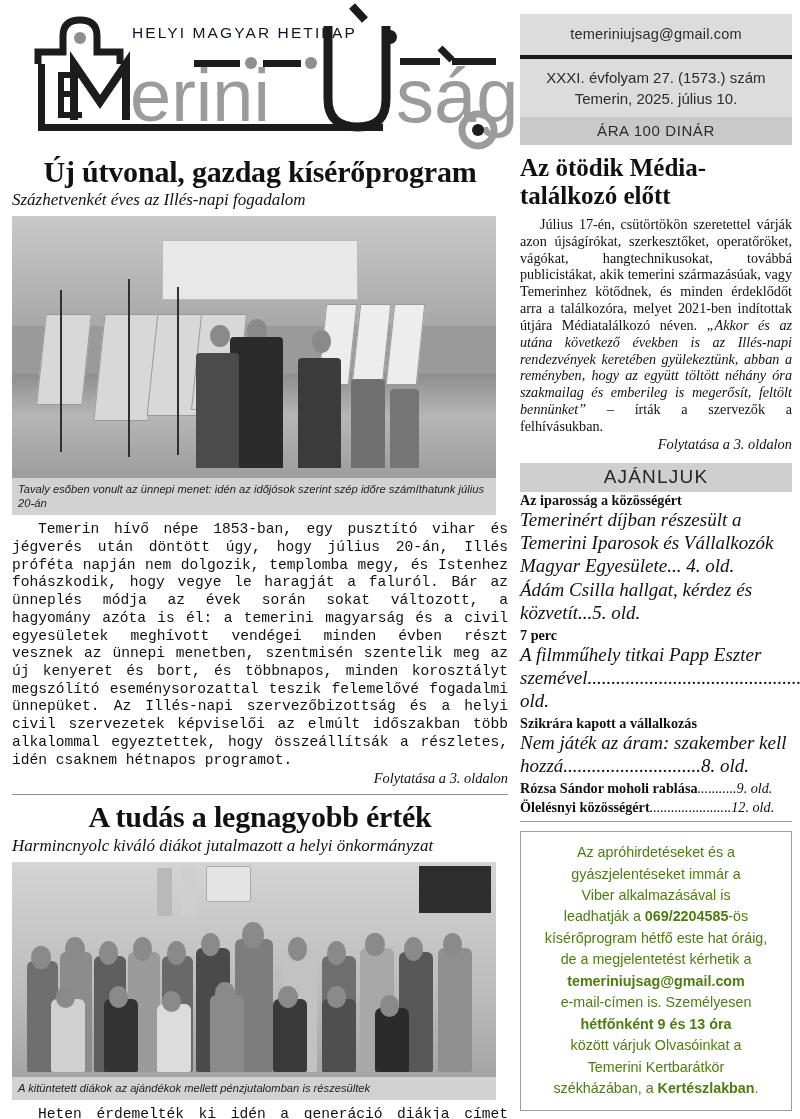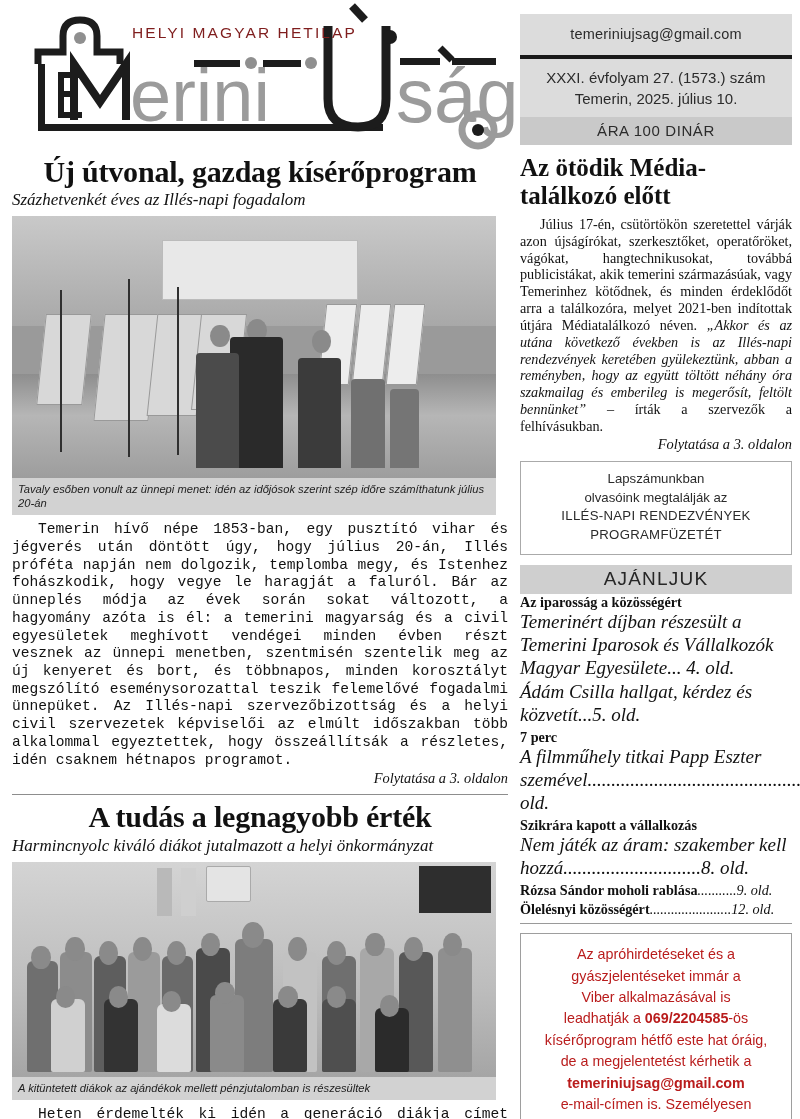--- a/index.html
+++ b/index.html
@@ -32,21 +32,21 @@
   }
   .logo-svg { display: block; }
 
   .kicker {
     position: absolute;
     left: 124px;
     top: 22px;
     font-family: "Liberation Sans", sans-serif;
     font-size: 15.5px;
     letter-spacing: 2.1px;
-    color: #7f1d1d;
+    color: #0f172a;
     font-weight: 400;
   }
 
   .mast-right {
     position: absolute;
     left: 520px;
     top: 14px;
     width: 272px;
   }
   .mast-email-band {
@@ -233,21 +233,21 @@
     font-weight: normal;
     font-style: italic;
   }
 
   
   .ad-box {
     border: 1px solid #9e9e9e;
     text-align: center;
     font-family: "Liberation Sans", sans-serif;
     font-size: 14.3px;
-    color: #b91c1c;
+    color: #4d7c0f;
     line-height: 1.5;
     padding: 10px 8px 11px 8px;
     margin-top: 9px;
     box-sizing: border-box;
   }
   .ad-box b { font-weight: bold; }
 
   
   .ph-bg { position: absolute; inset: 0; }
   .ph-sky { position:absolute; left:0; top:0; right:0; height:42%; background:linear-gradient(#c9c9c9,#a8a8a8); }
@@ -435,26 +435,20 @@
 
     <div>
       <h1 class="head-right">
         <span>Az ötödik Média-</span><br>
         <span>találkozó előtt</span>
       </h1>
       <p class="body-right"><span>Július 17-én, csütörtökön szeretettel várják azon újságírókat, szerkesztőket, operatőröket, vágókat, hangtechnikusokat, továbbá publicistákat, akik temerini származásúak, vagy Temerinhez kötődnek, és minden érdeklődőt arra a találkozóra, melyet 2021-ben indítottak útjára Médiatalálkozó néven. </span><span class="quote">„Akkor és az utána következő években is az Illés-napi rendezvények keretében gyülekeztünk, abban a reményben, hogy az együtt töltött néhány óra szakmailag és emberileg is megerősít, feltölt bennünket”</span><span> – írták a szervezők a felhívásukban.</span></p>
       <p class="contd-line">Folytatása a 3. oldalon</p>
     </div>
 
-    <div class="promo-box">
-      <div>Lapszámunkban</div>
-      <div>olvasóink megtalálják az</div>
-      <div class="promo-caps">ILLÉS-NAPI RENDEZVÉNYEK</div>
-      <div class="promo-caps">PROGRAMFÜZETÉT</div>
-    </div>
 
     <div class="ajanljuk-bar">AJÁNLJUK</div>
 
     <div class="toc">
       <div class="toc-item">
         <div class="toc-title">Az iparosság a közösségért</div>
         <div class="toc-desc">Temerinért díjban részesült a Temerini Iparosok és Vállalkozók Magyar Egyesülete... 4. old.</div>
       </div>
       <div class="toc-item">
         <div class="toc-desc">Ádám Csilla hallgat, kérdez és közvetít...5. old.</div>

